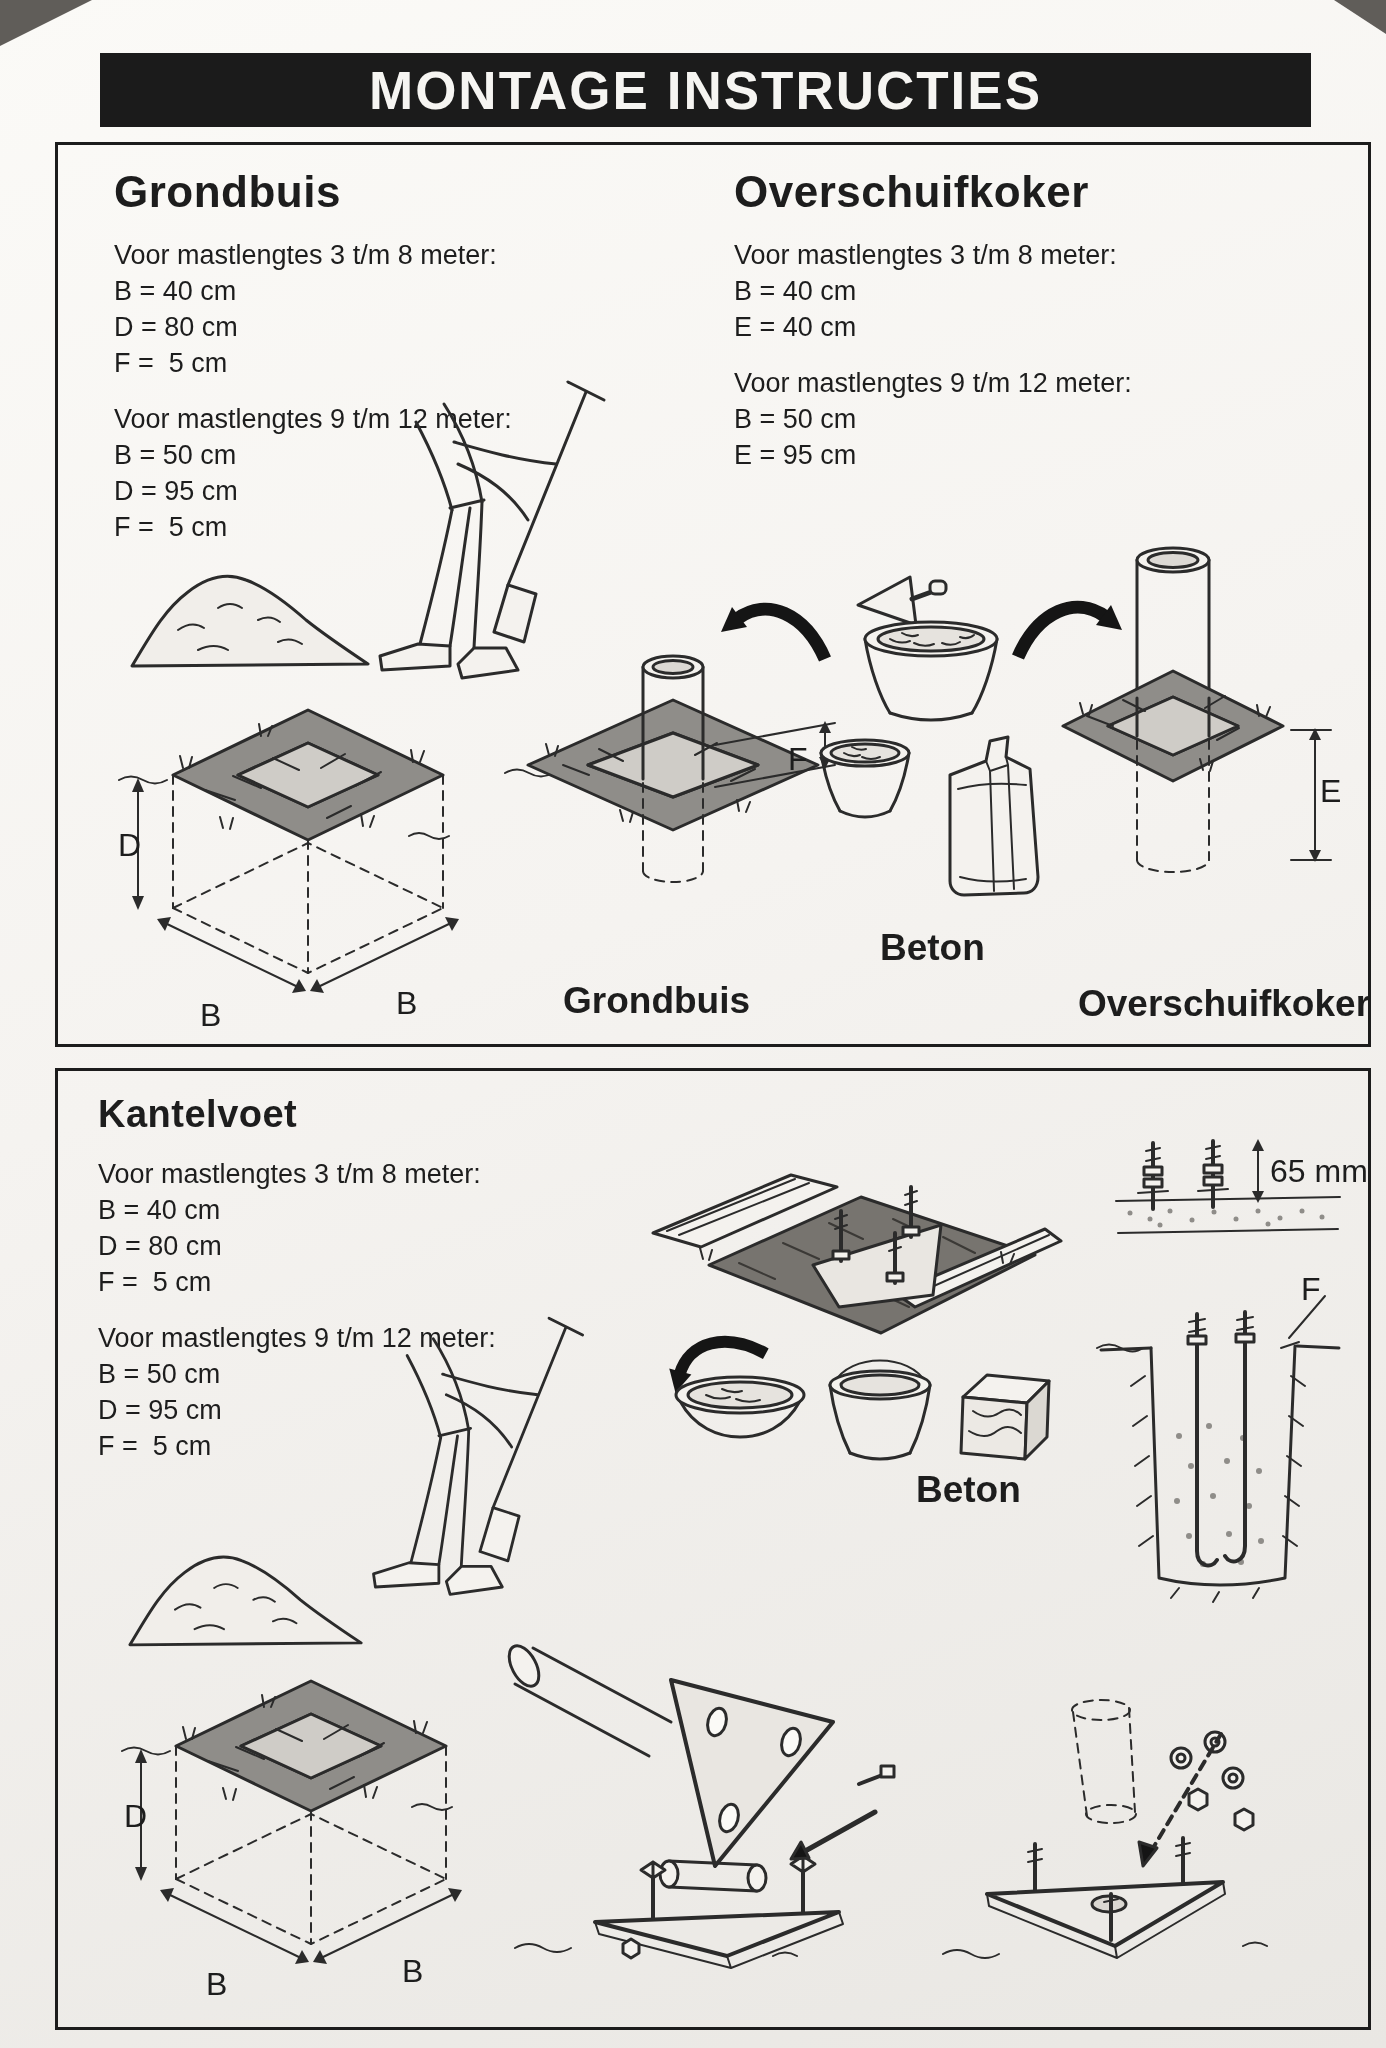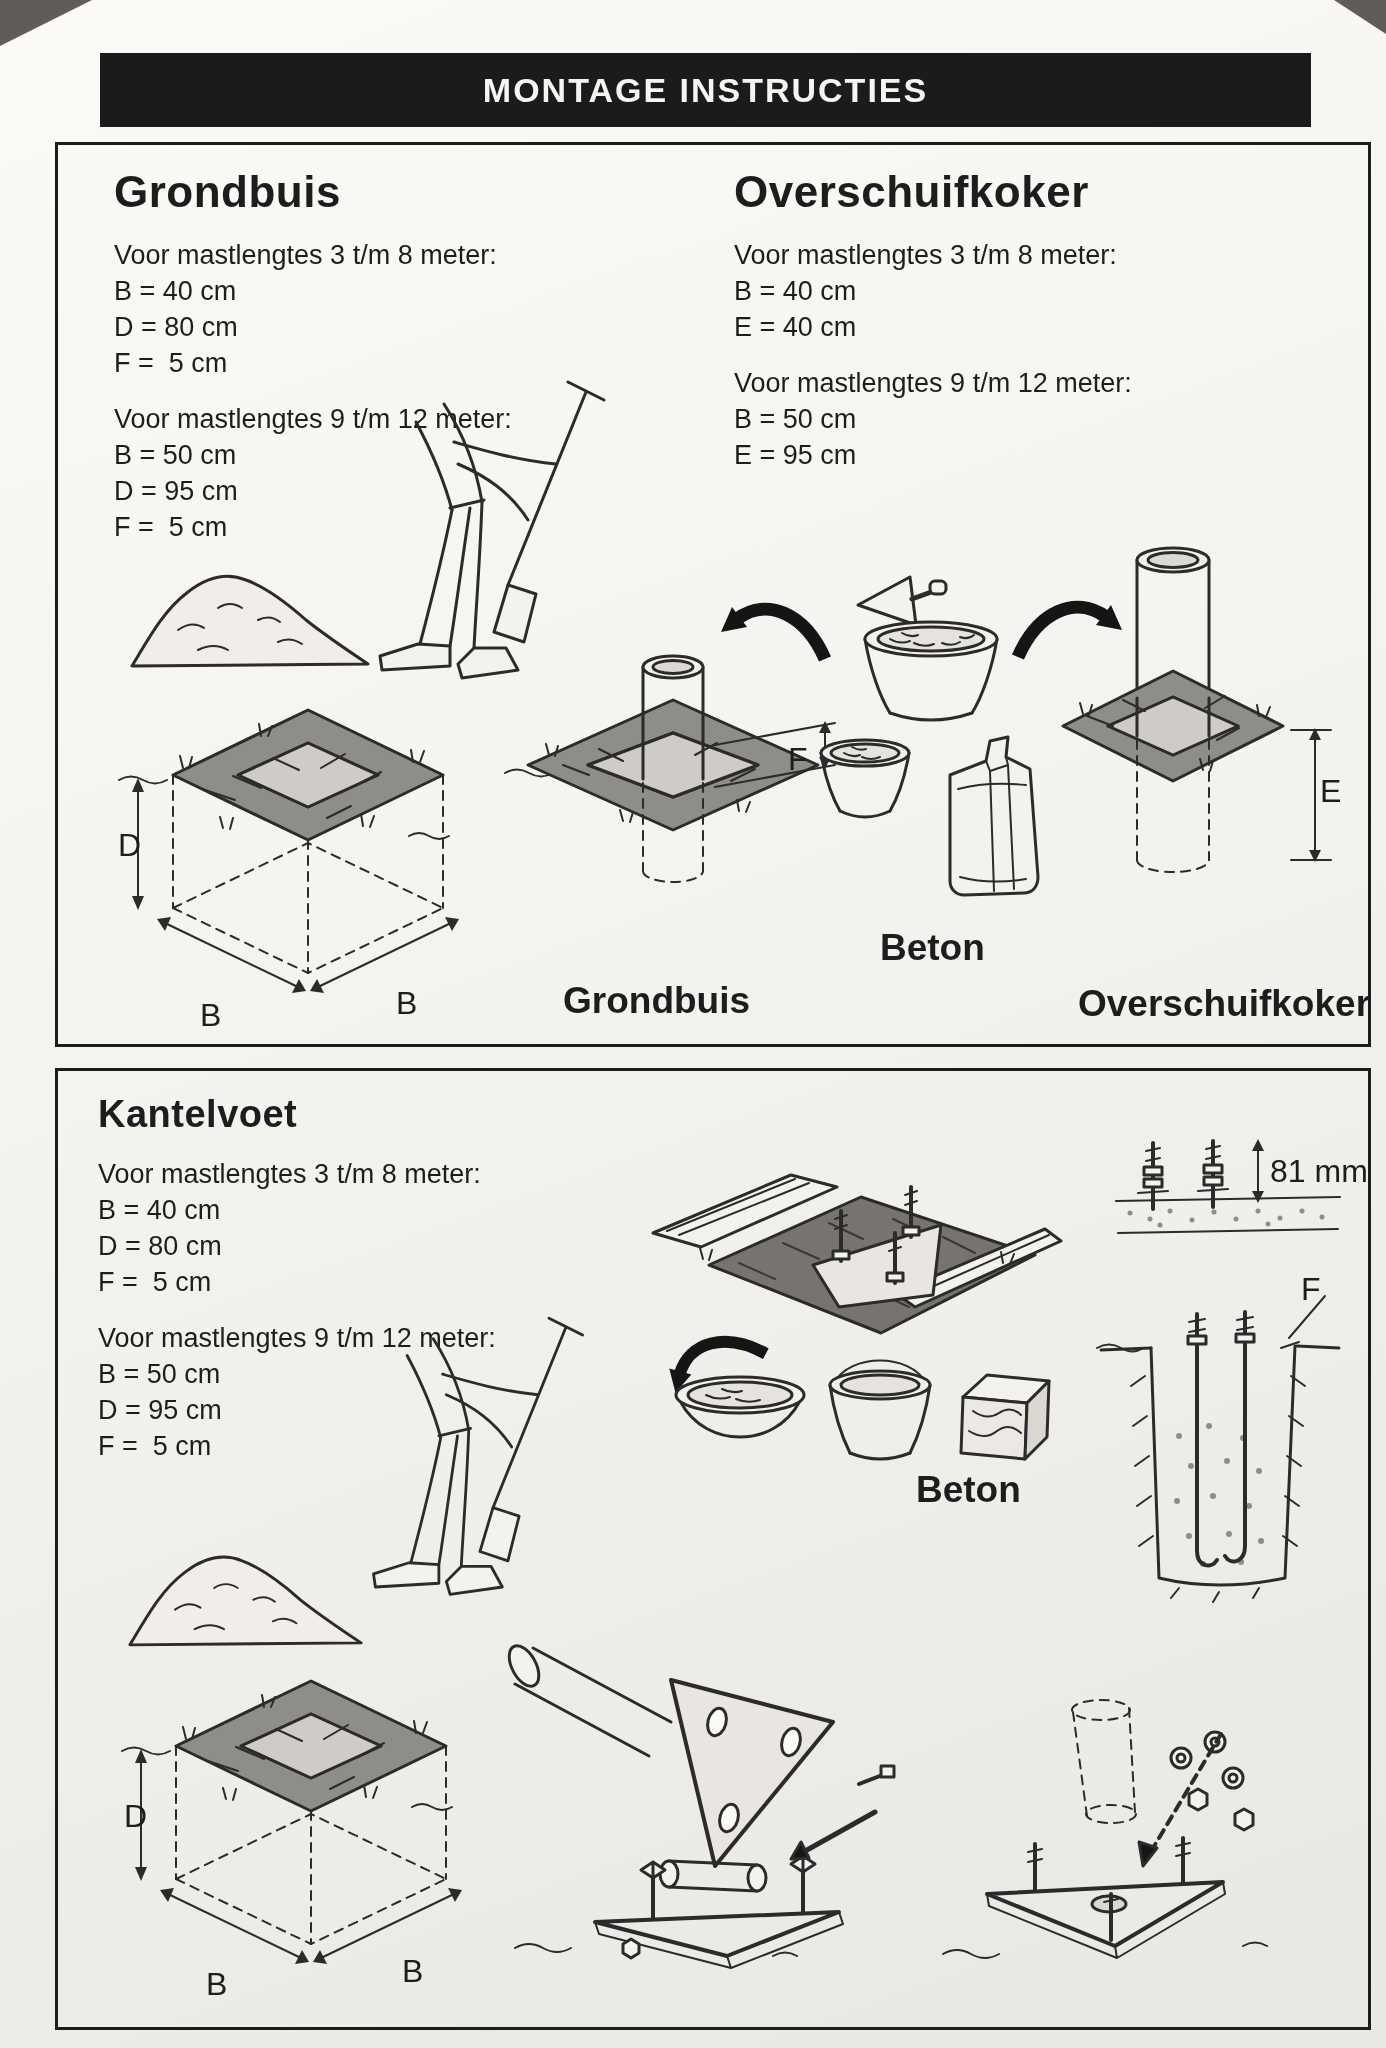--- a/index.html
+++ b/index.html
@@ -5,21 +5,21 @@
   *{box-sizing:border-box;margin:0;padding:0}
   html,body{width:1386px;height:2048px}
   body{background:#b8b6b2;font-family:"Liberation Sans",sans-serif;color:#1d1d1d}
   .page{position:relative;width:1386px;height:2048px;overflow:hidden;
         background:linear-gradient(160deg,#fbfaf7 0%,#f5f3f0 45%,#e9e7e3 100%)}
   .corner{position:absolute;background:#605d59}
   .corner-tl{left:0;top:0;width:92px;height:46px;clip-path:polygon(0 0,100% 0,0 100%)}
   .corner-tr{right:0;top:0;width:52px;height:34px;clip-path:polygon(0 0,100% 0,100% 100%)}
   .title-bar{position:absolute;left:100px;top:53px;width:1211px;height:74px;background:#1b1b1b;
              display:flex;align-items:center;justify-content:center}
-  .title-bar span{color:#f6f5f2;font-size:34px;font-weight:bold;letter-spacing:2px}
+  .title-bar span{color:#f6f5f2;font-size:53px;font-weight:bold;letter-spacing:2px}
   .panel{position:absolute;left:55px;width:1316px;border:3px solid #1c1c1c}
   .panel1{top:142px;height:905px}
   .panel2{top:1068px;height:962px}
   .col{position:absolute;top:22px}
   .col-left{left:56px}
   .col-right{left:676px}
   .section-title{font-size:44px;font-weight:bold;margin-bottom:14px;letter-spacing:.5px}
   .panel2 .section-title{font-size:38px}
   .spec-block{margin-top:20px}
   .spec-heading,.spec-line{font-size:27px;line-height:36px;white-space:pre}
@@ -284,21 +284,21 @@
           <rect x="36" y="58" width="18" height="8" fill="#f4f2ee"></rect>
           <rect x="96" y="44" width="18" height="8" fill="#f4f2ee"></rect>
           <rect x="96" y="56" width="18" height="8" fill="#f4f2ee"></rect>
           <path class="thin" d="M30,72 L60,70 M90,70 L120,68"></path>
           <path class="thin" d="M150,26 L150,74"></path>
           <polygon points="150,18 144,30 156,30" fill="#2b2b2b" stroke="none"></polygon>
           <polygon points="150,82 144,70 156,70" fill="#2b2b2b" stroke="none"></polygon>
         </g>
       </svg>
     </div>
-    <span class="dim-label" style="left:1212px;top:82px">81 mm</span>
+    <span class="dim-label" style="left:1212px;top:82px">65 mm</span>
 
     <div class="illus" style="left:585px;top:62px">
       <svg width="420" height="250" viewBox="0 0 420 250">
         <g class="sk">
           <path d="M66,132 L218,64 L392,122 L238,200 Z" fill="#77746f"></path>
           <path class="thin" d="M96,130 l36,16 M140,110 l36,16 M186,90 l34,16 M250,86 l34,16 M300,104 l32,16 M236,160 l30,14 M286,138 l30,14" stroke="#3b3936"></path>
           <path d="M10,100 L148,42 L194,54 L58,114 Z" fill="#f4f2ee"></path>
           <path class="thin" d="M24,98 L152,46 M36,102 L166,50"></path>
           <path d="M252,160 L402,96 L418,108 L272,174 Z" fill="#f4f2ee"></path>
           <path class="thin" d="M266,164 L406,102"></path>

